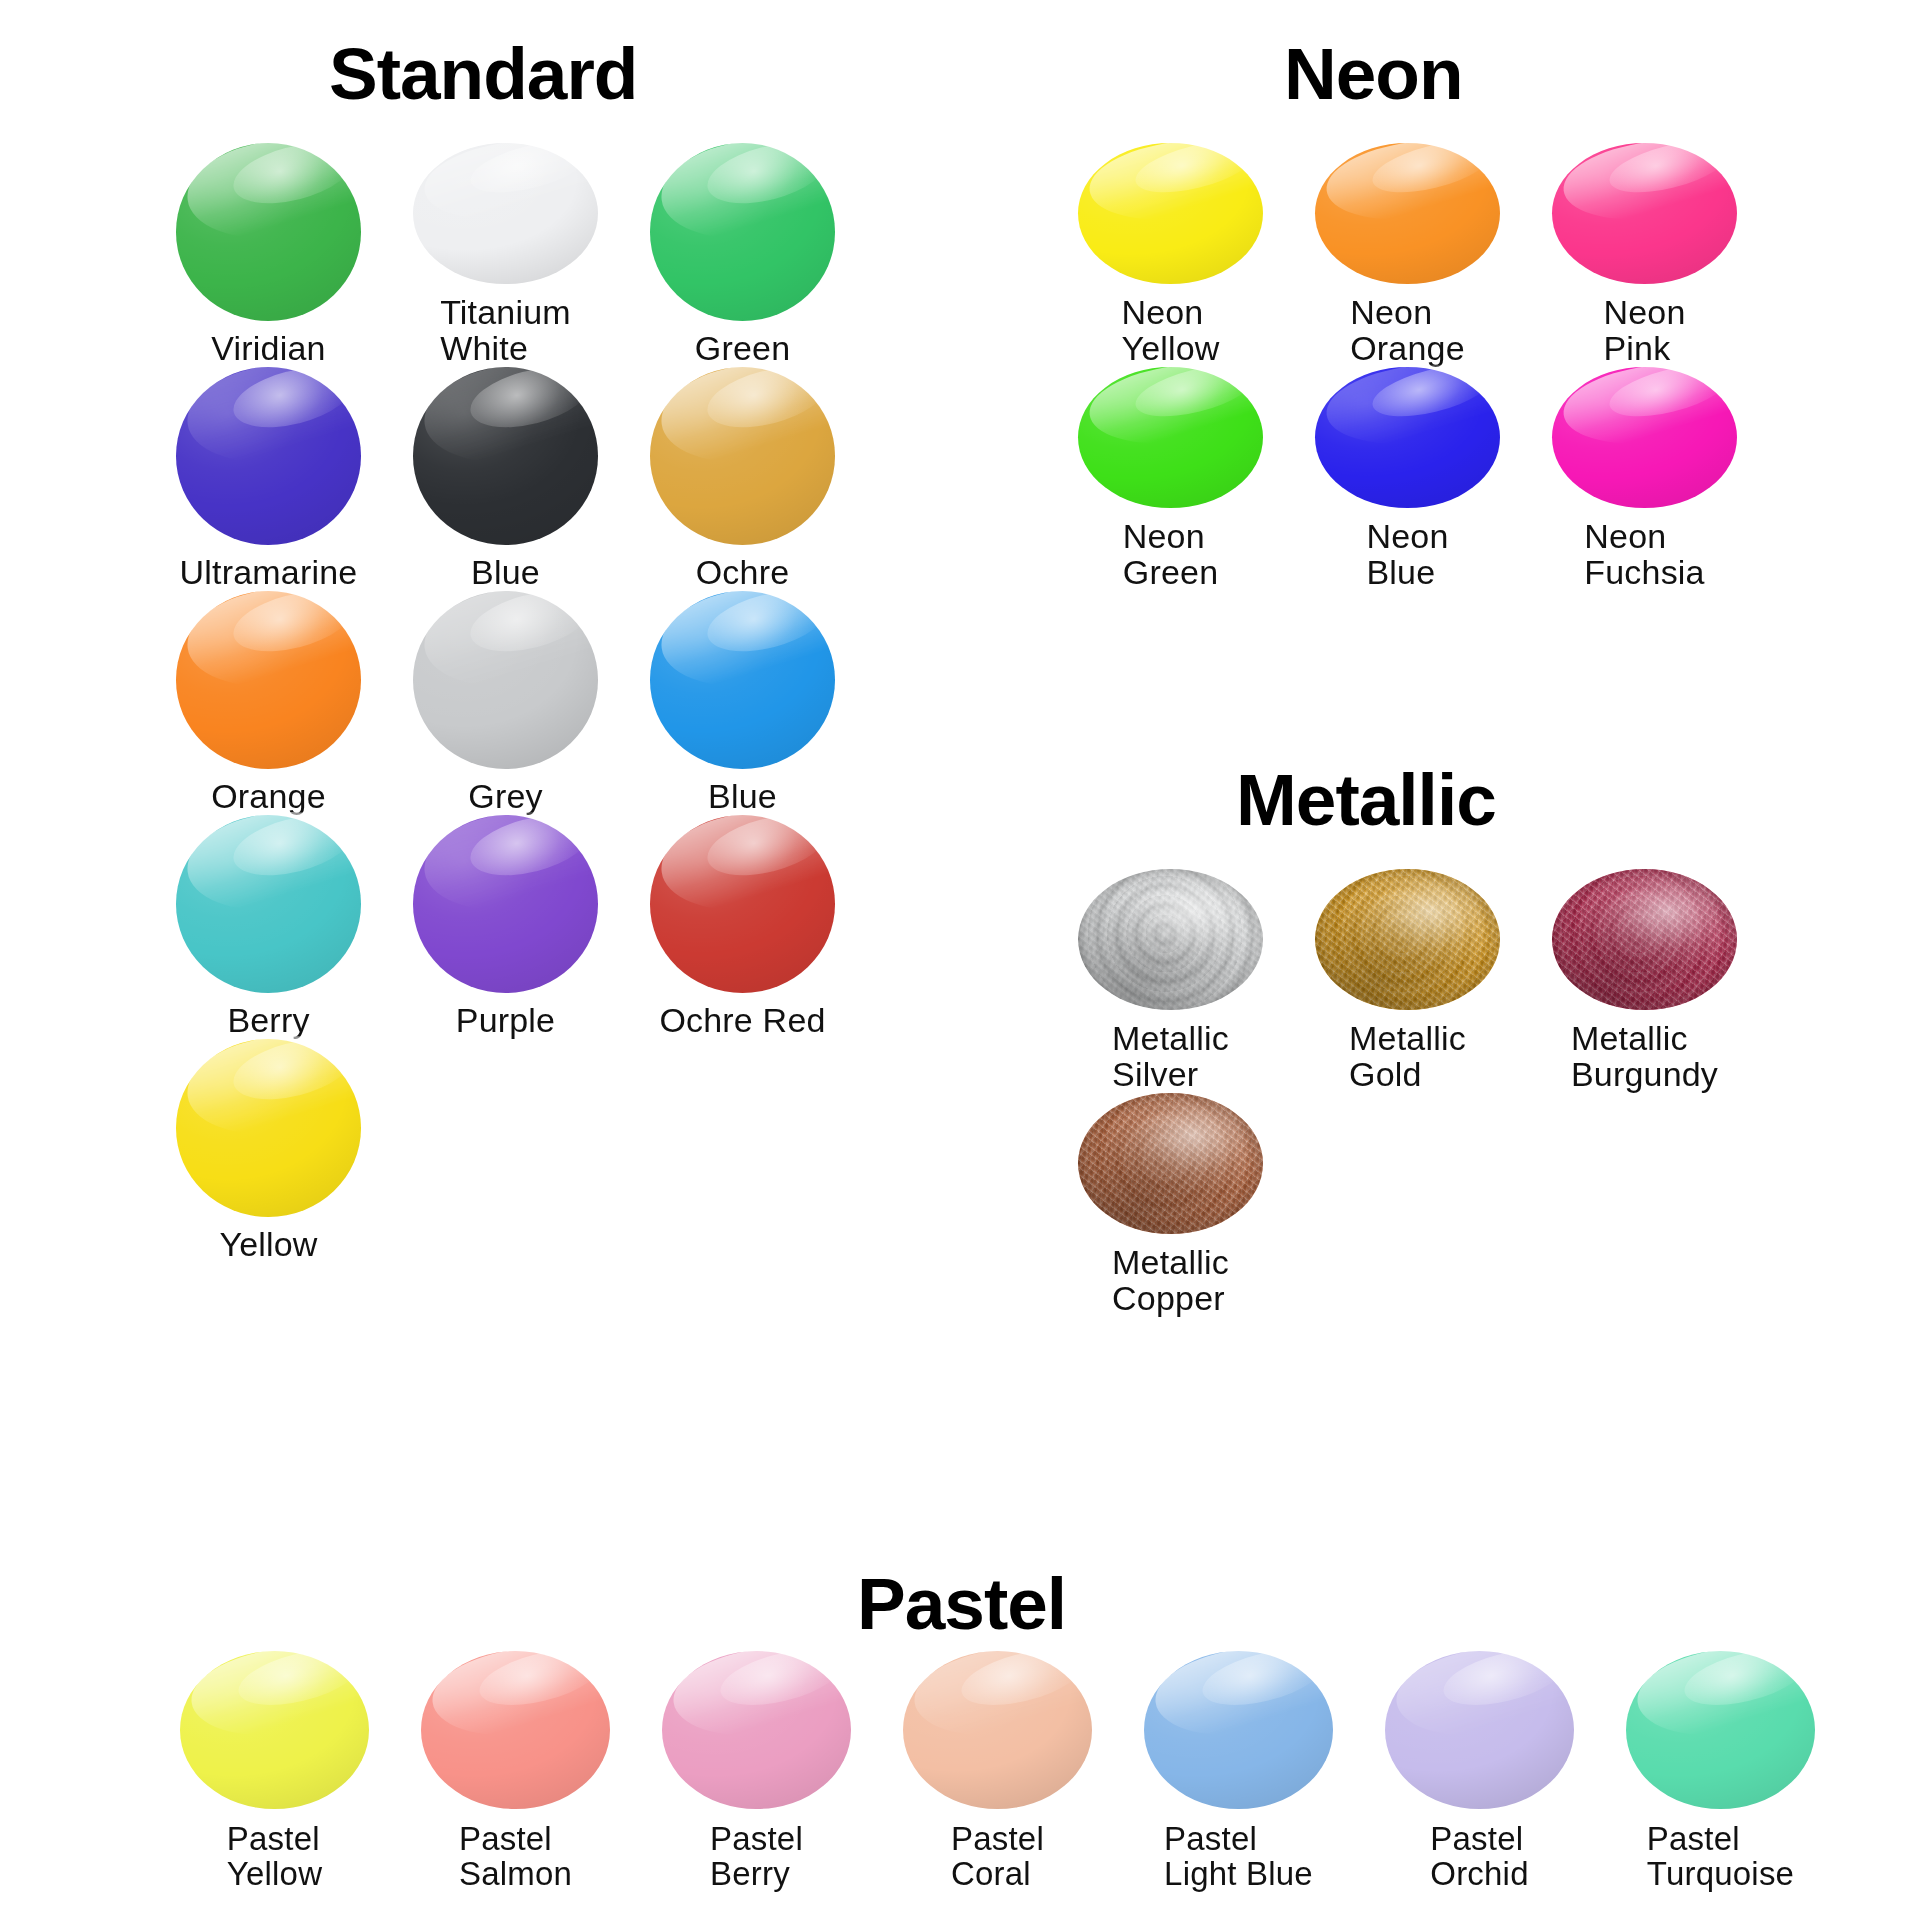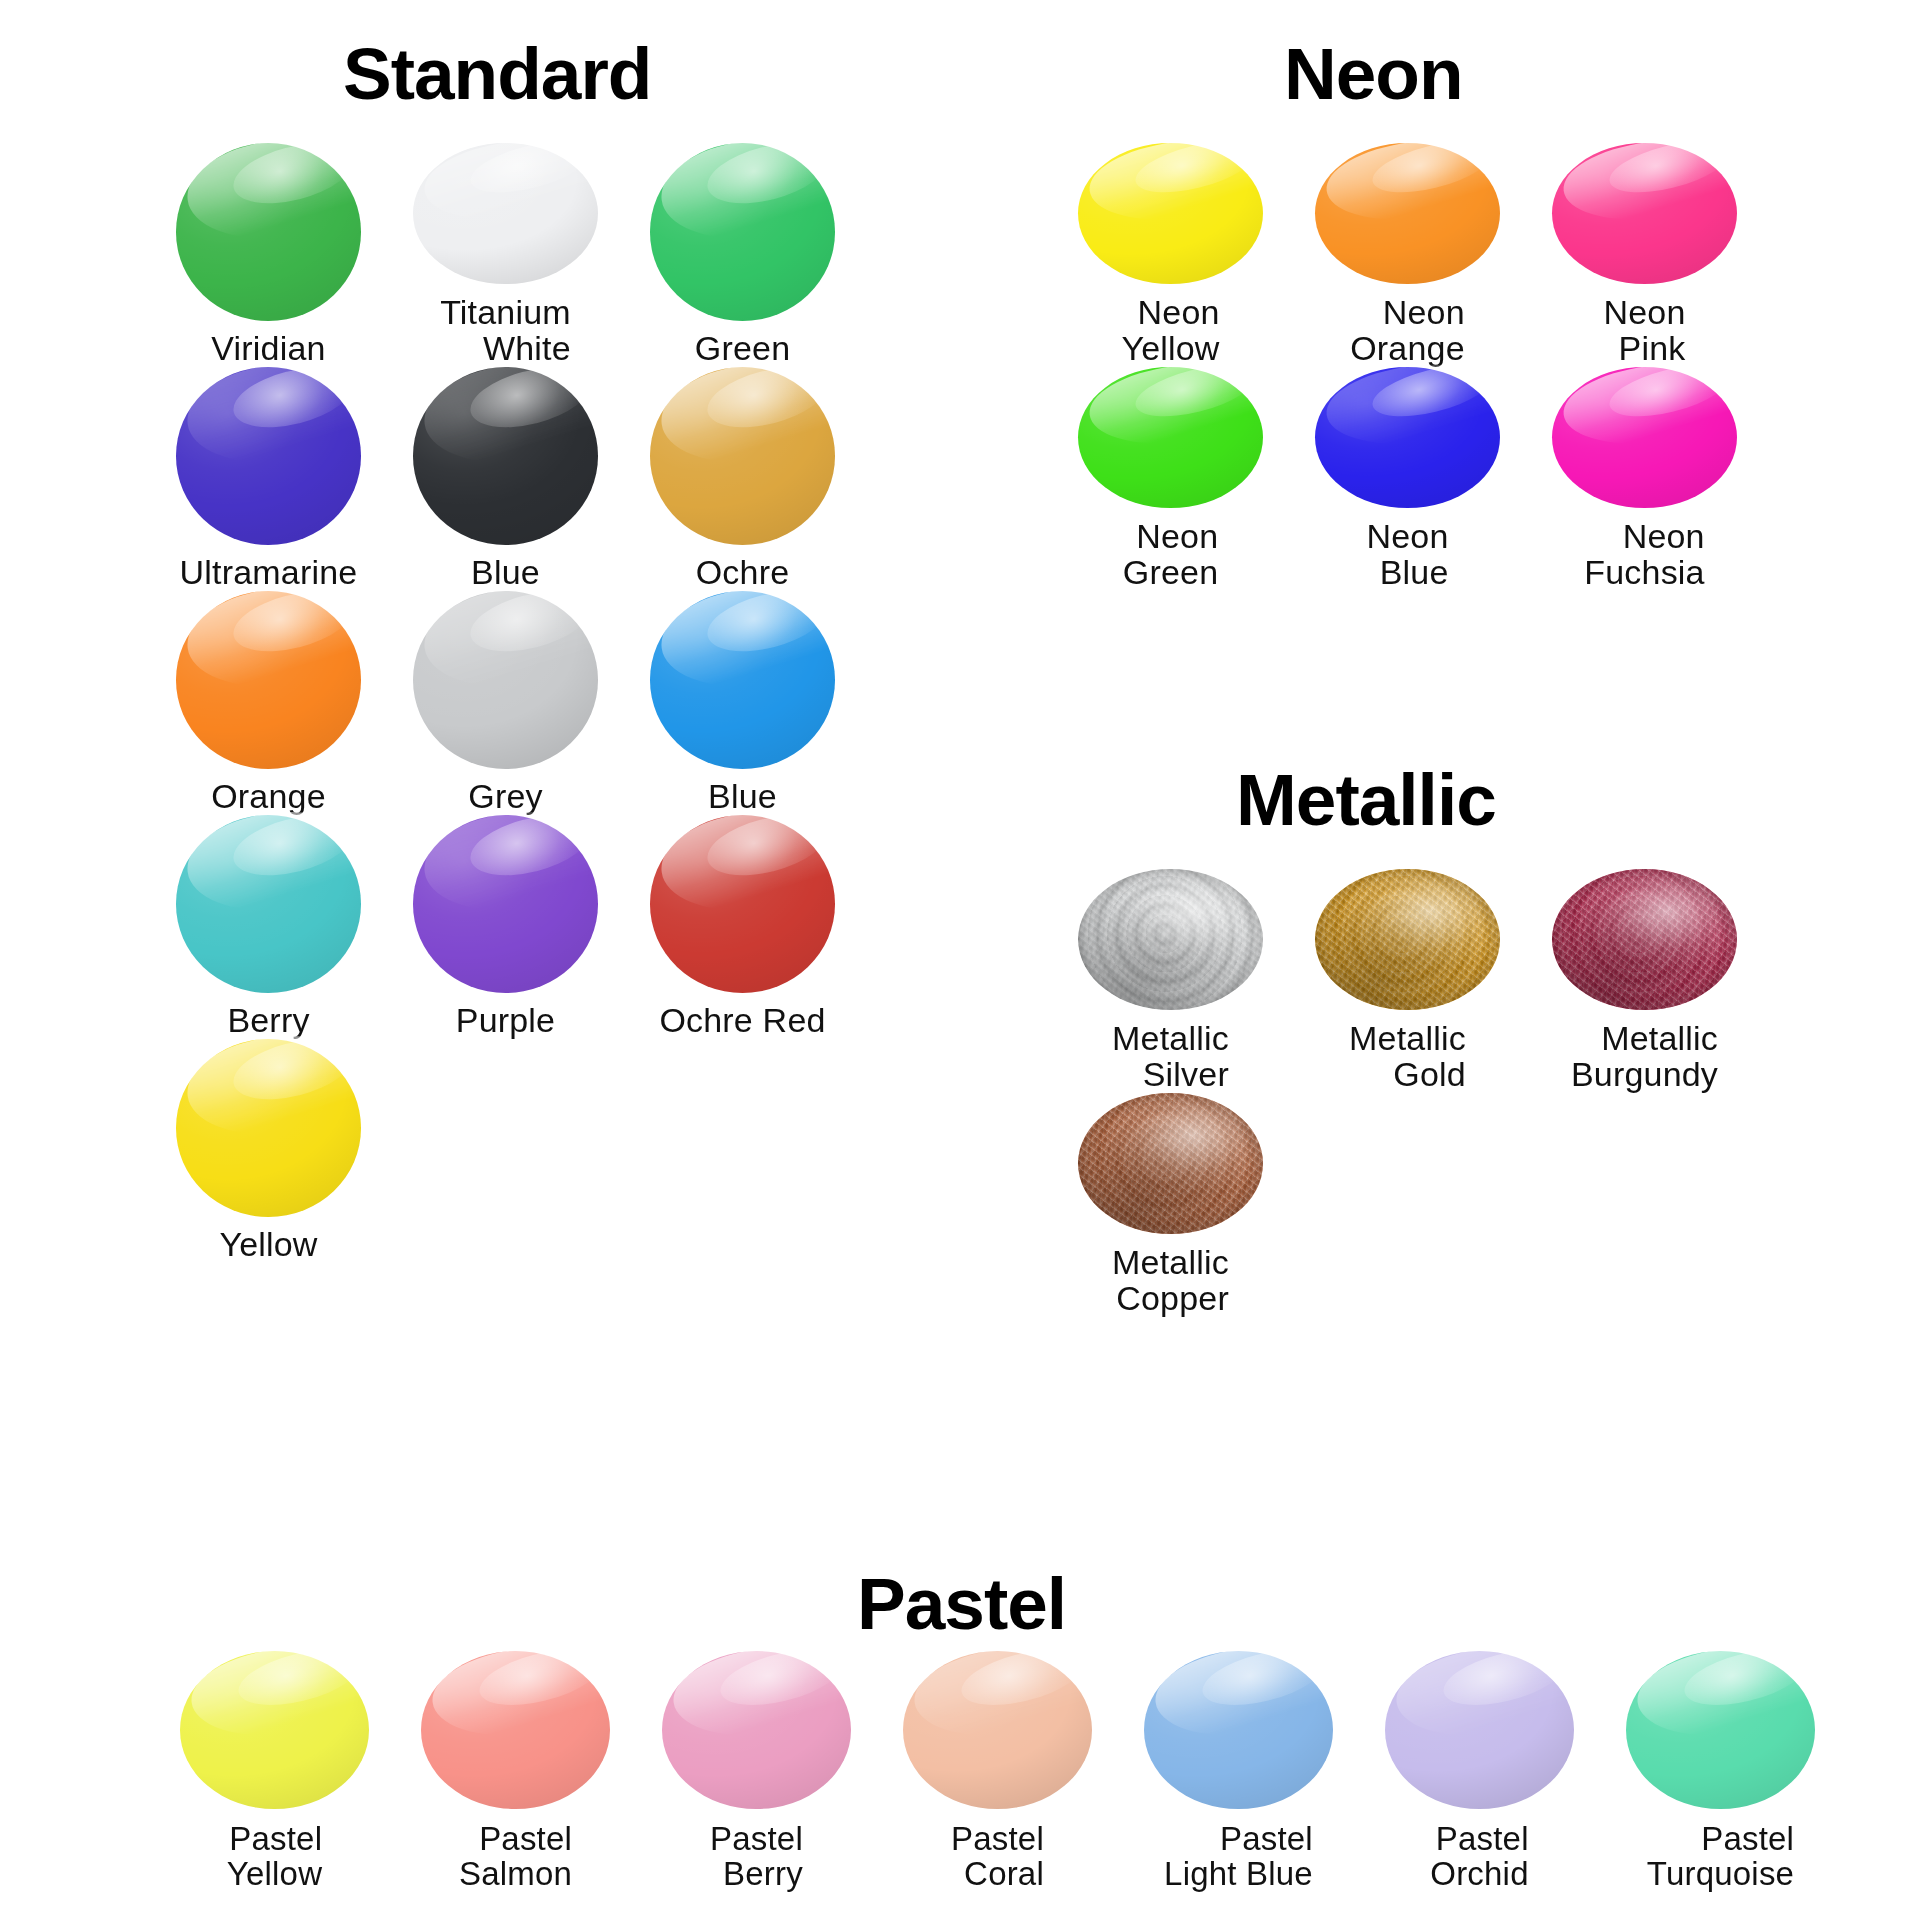--- a/index.html
+++ b/index.html
@@ -24,21 +24,21 @@
   
   .section-title {
     position: absolute;
     font-weight: bold;
     font-size: 73px;
     line-height: 1;
     letter-spacing: -1px;
     color: #000;
     white-space: nowrap;
   }
-  #title-standard { left: 343px; top: 37px; }
+  #title-standard { left: 329px; top: 37px; }
   #title-neon     { left: 1284px; top: 37px; }
   #title-metallic { left: 1236px; top: 763px; }
   #title-pastel   { left: 857px; top: 1567px; }
 
   
   .grid {
     position: absolute;
     display: grid;
   }
 
@@ -206,21 +206,21 @@
   .metal .edge {
     position: absolute;
     inset: 0;
     border-radius: 50%;
     box-shadow: inset 0 0 15.4px 3.9px rgba(0,0,0,0.18);
   }
 
   
   .label {
     margin-top: 9.7px;
-    text-align: right;
+    text-align: left;
     font-size: 34px;
     line-height: 1.08;
     font-weight: 400;
     color: #111;
     white-space: pre-line;
     letter-spacing: 0.2px;
   }
   .grid-pastel .label { font-size: 33px; margin-top: 11.6px; }
 </style>
 </head>

